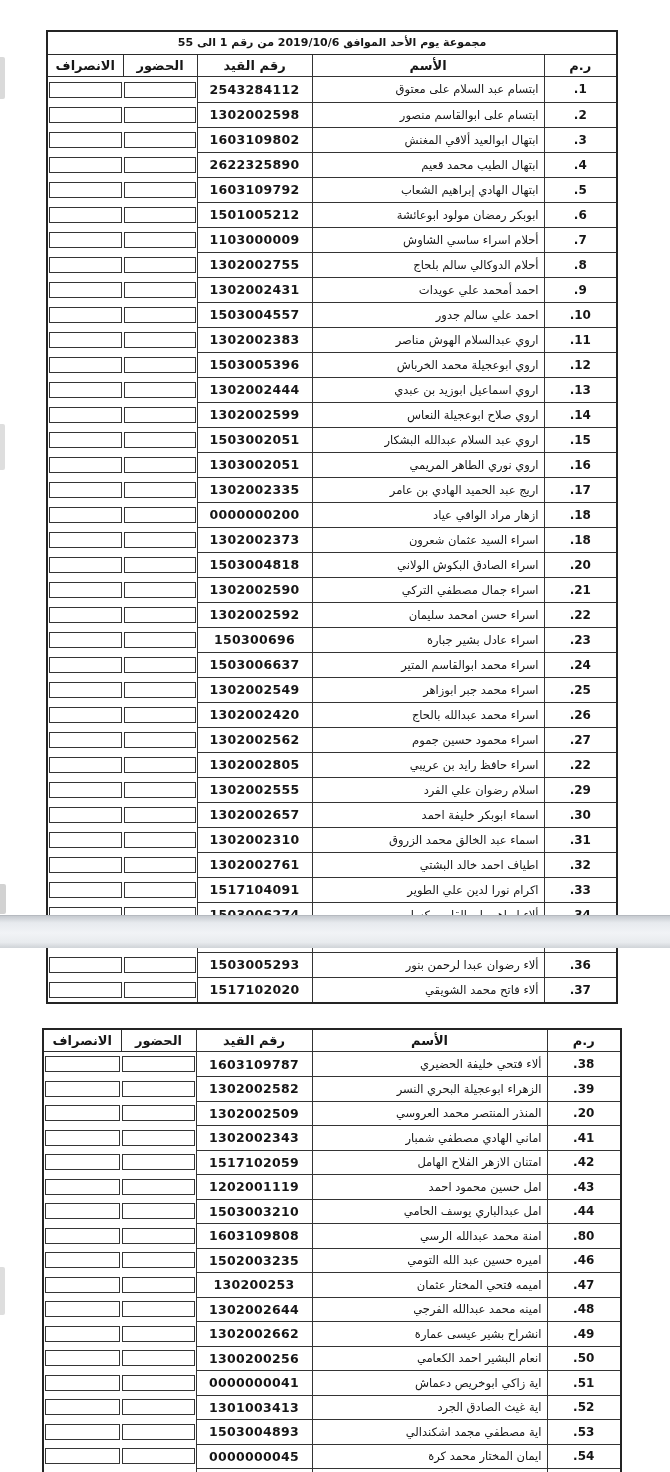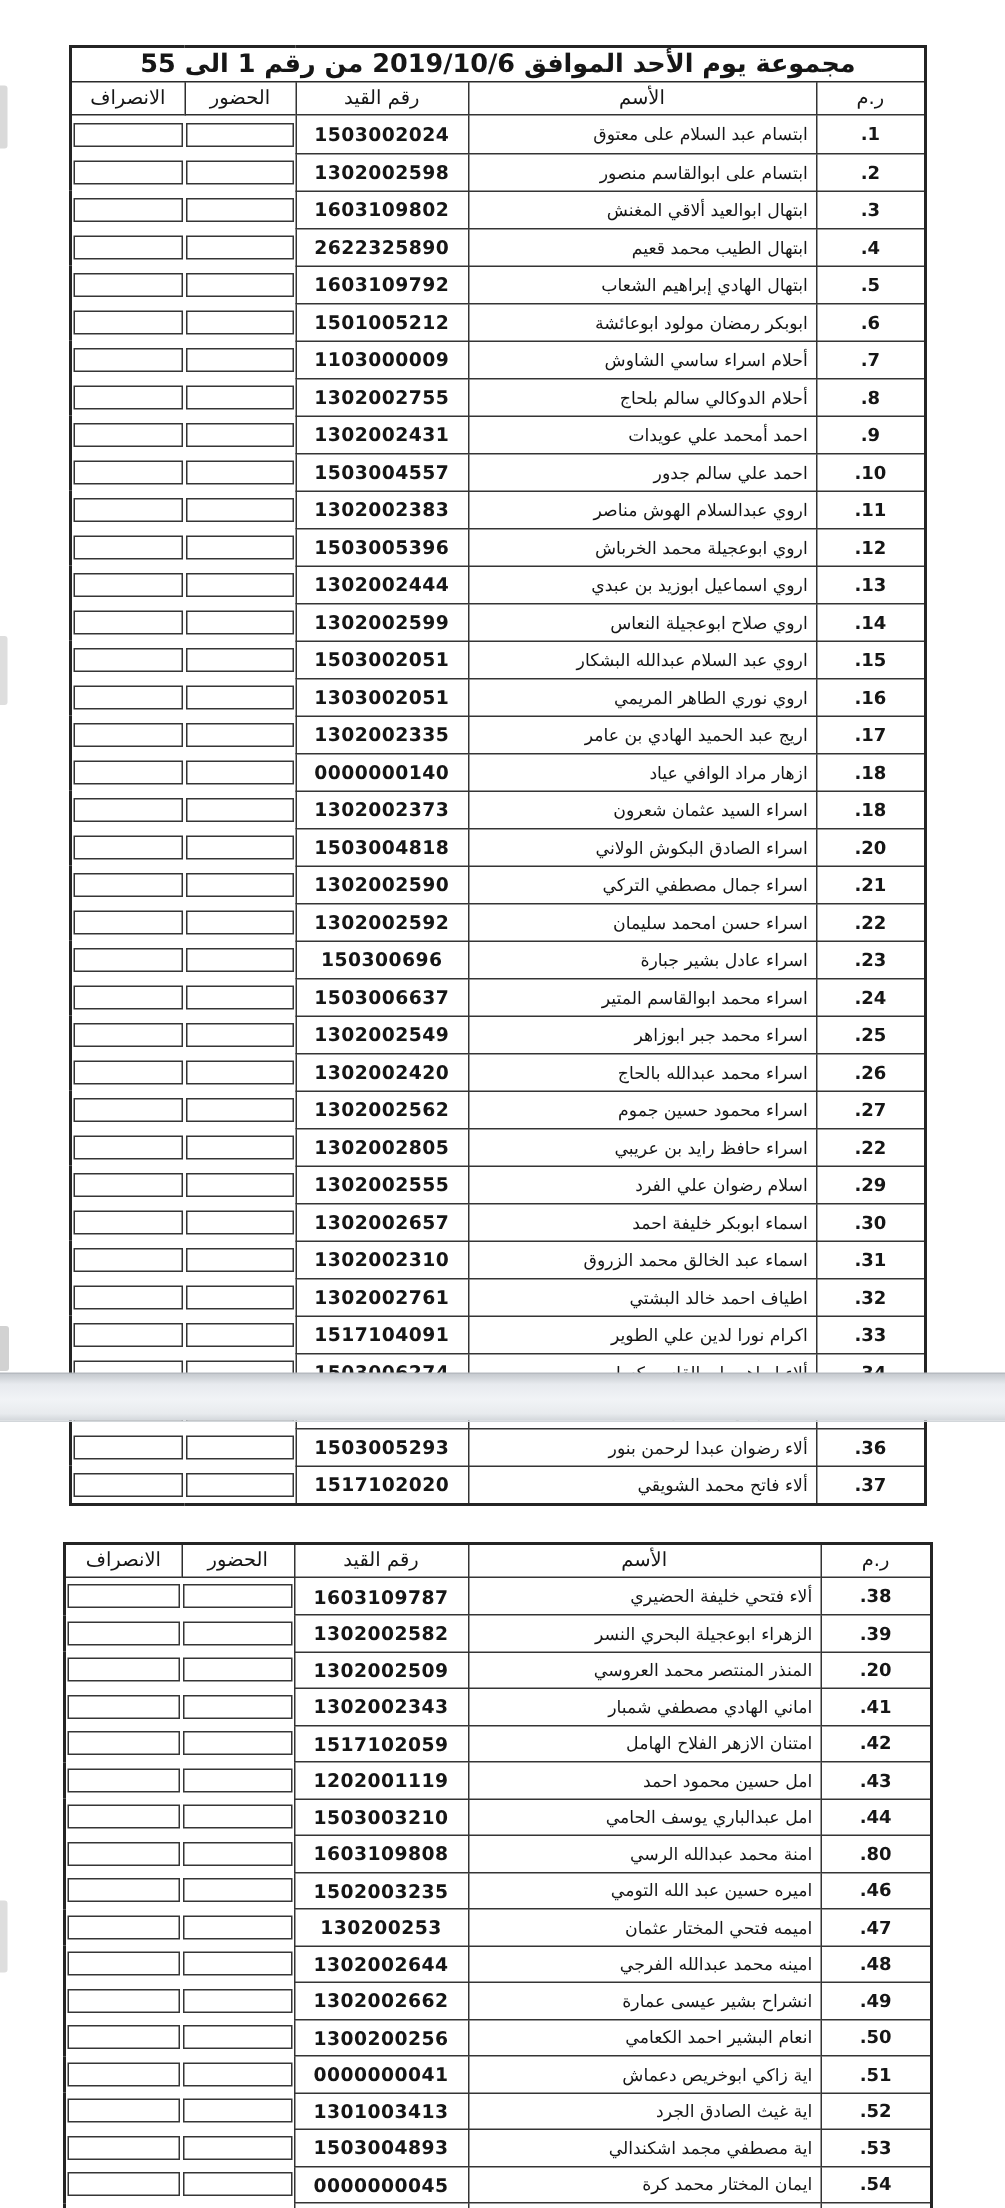--- a/index.html
+++ b/index.html
@@ -10,23 +10,23 @@
   table.roster{
     position:absolute;border-collapse:collapse;table-layout:fixed;
     border:2px solid #242424;background:#fff;
   }
   #table1{top:30px;left:46px;width:570px;}
   #table2{top:1028px;left:42px;width:578px;}
   .roster td,.roster th{overflow:hidden;white-space:nowrap;}
   .grid{border:1px solid #343434;}
   .title-row td{
     height:20px;border:1px solid #2a2a2a;text-align:center;
-    font-weight:bold;font-size:17px;line-height:20px;
+    font-weight:bold;font-size:11px;line-height:20px;
   }
-  .head-row th{height:19px;font-weight:normal;font-size:13px;text-align:center;}
+  .head-row th{height:19px;font-weight:bold;font-size:13px;text-align:center;}
   #table1 tr.data td{height:21px;}
   #table2 tr.data td{height:20.5px;}
   td.serial{font-weight:bold;font-size:12px;text-align:center;}
   td.name{font-size:11.5px;text-align:right;padding:0 5px 0 18px;}
   td.reg{font-weight:bold;font-size:12.5px;text-align:center;direction:ltr;letter-spacing:.3px;}
   td.slot{border:none;padding:2px 1px;vertical-align:middle;}
   .slotbox{height:14px;border:1px solid #353535;background:#fff;}
   th.slot-h{border:1px solid #2e2e2e;}
   .separator{
     position:absolute;left:0;width:670px;top:915px;height:31px;
@@ -65,21 +65,21 @@
         <th class="grid">ر.م</th>
         <th class="grid">الأسم</th>
         <th class="grid">رقم القيد</th>
         <th class="slot-h">الحضور</th>
         <th class="slot-h">الانصراف</th>
       </tr>
 
         <tr class="data">
           <td class="serial grid">1.</td>
           <td class="name grid">ابتسام عبد السلام على معتوق</td>
-          <td class="reg grid">1503002024</td>
+          <td class="reg grid">2543284112</td>
           <td class="slot">
             <div class="slotbox"></div>
           </td>
           <td class="slot">
             <div class="slotbox"></div>
           </td>
         </tr>
 
         <tr class="data">
           <td class="serial grid">2.</td>
@@ -269,21 +269,21 @@
             <div class="slotbox"></div>
           </td>
           <td class="slot">
             <div class="slotbox"></div>
           </td>
         </tr>
 
         <tr class="data">
           <td class="serial grid">18.</td>
           <td class="name grid">ازهار مراد الوافي عياد</td>
-          <td class="reg grid">0000000140</td>
+          <td class="reg grid">0000000200</td>
           <td class="slot">
             <div class="slotbox"></div>
           </td>
           <td class="slot">
             <div class="slotbox"></div>
           </td>
         </tr>
 
         <tr class="data">
           <td class="serial grid">18.</td>

